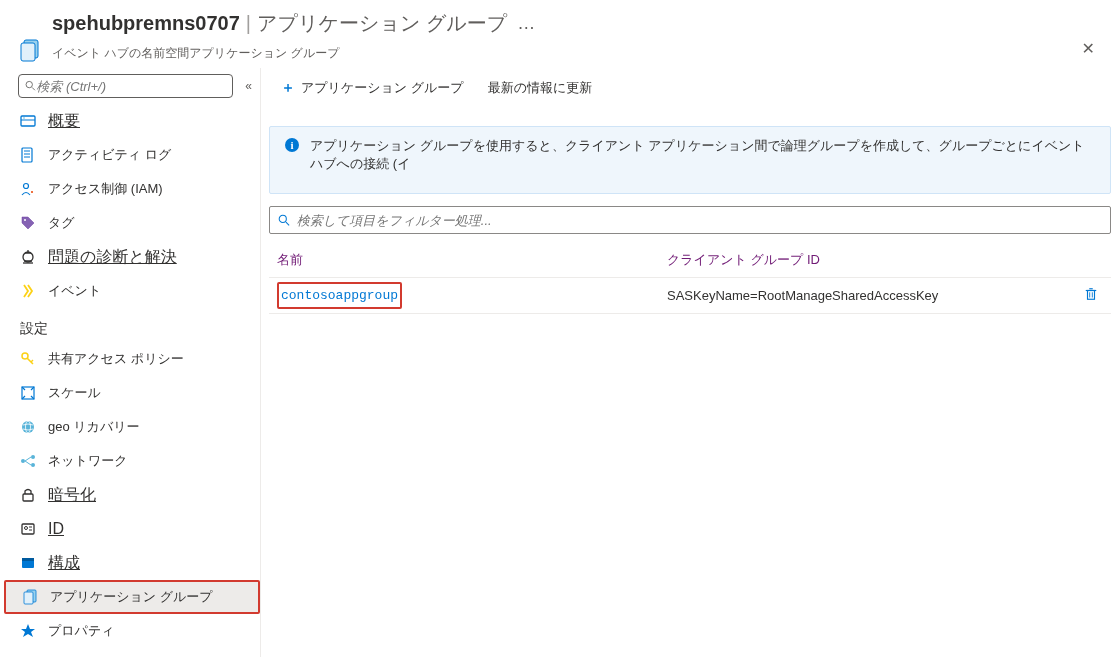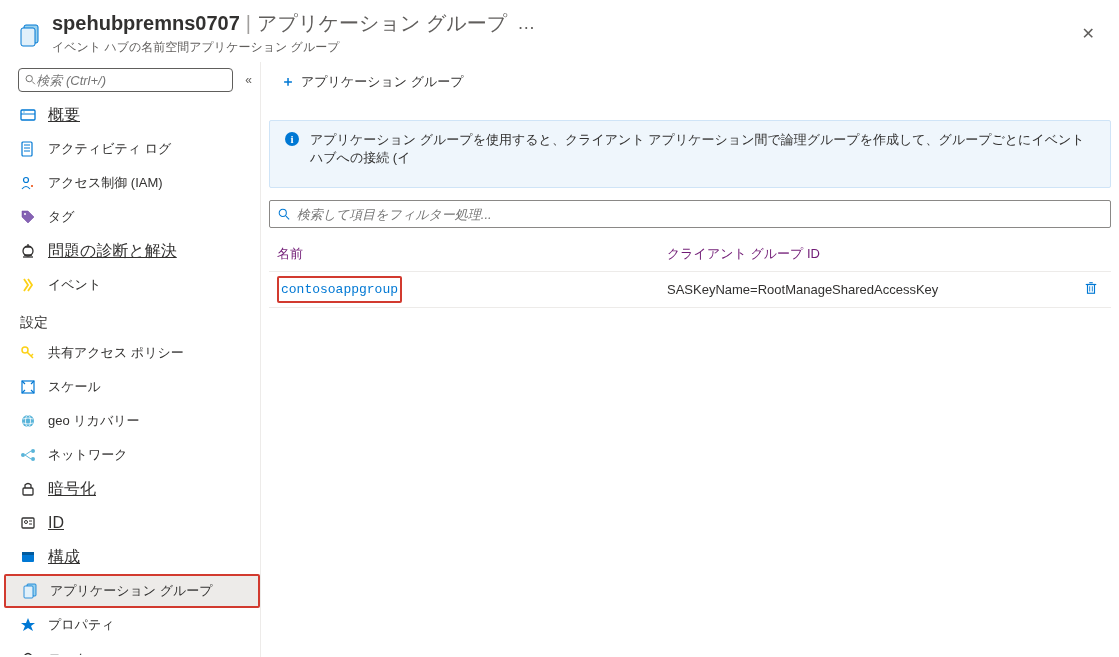--- a/index.html
+++ b/index.html
@@ -7,21 +7,21 @@
       font-family: "Segoe UI", "Yu Gothic UI", Meiryo, sans-serif;
       font-size: 13px;
       color: #323130;
       background: #ffffff;
       width: 1119px;
       height: 657px;
       overflow: hidden;
     }
     .header {
       display: flex;
-      align-items: center;
+      align-items: flex-end;
       padding: 10px 16px 6px 18px;
     }
     .header-icon {
       width: 24px; height: 24px;
       margin-right: 10px;
       margin-top: 4px;
       flex-shrink: 0;
     }
     .header-text { flex: 1; }
     .title-row { display: flex; align-items: center; }
@@ -33,21 +33,21 @@
     .title-sep { color: #a19f9d; font-size: 20px; margin: 0 6px; font-weight: 300; }
     .subtitle {
       font-size: 20px;
       font-weight: 300;
       color: #605e5c;
     }
     .ellipsis { color: #605e5c; font-size: 18px; margin-left: 10px; cursor: pointer; }
     .breadcrumb {
       font-size: 12px;
       color: #605e5c;
-      margin-top: 2px;
+      margin-top: 8px;
     }
     .close-btn {
       cursor: pointer;
       font-size: 16px;
       color: #605e5c;
       padding: 4px 8px;
     }
 
     .body {
       display: flex;
@@ -418,20 +418,23 @@
           </div>
         </div>
     </div>
   </div>
 
   <div class="content">
     <div class="toolbar">
       <div class="toolbar-btn">
         <span class="toolbar-icon plus-icon">＋</span>
         <span>アプリケーション グループ</span>
+      </div>
+      <div class="toolbar-btn">
+        <span>最新の情報に更新</span>
       </div>
     </div>
 
     <div class="info-banner">
       <span class="info-icon">
         <svg viewBox="0 0 16 16" width="16" height="16">
             <circle cx="8" cy="8" r="7" fill="#0078d4"></circle>
             <text x="8" y="12" text-anchor="middle" fill="#fff" font-size="11" font-family="Segoe UI" font-weight="bold">i</text>
           </svg>
       </span>

